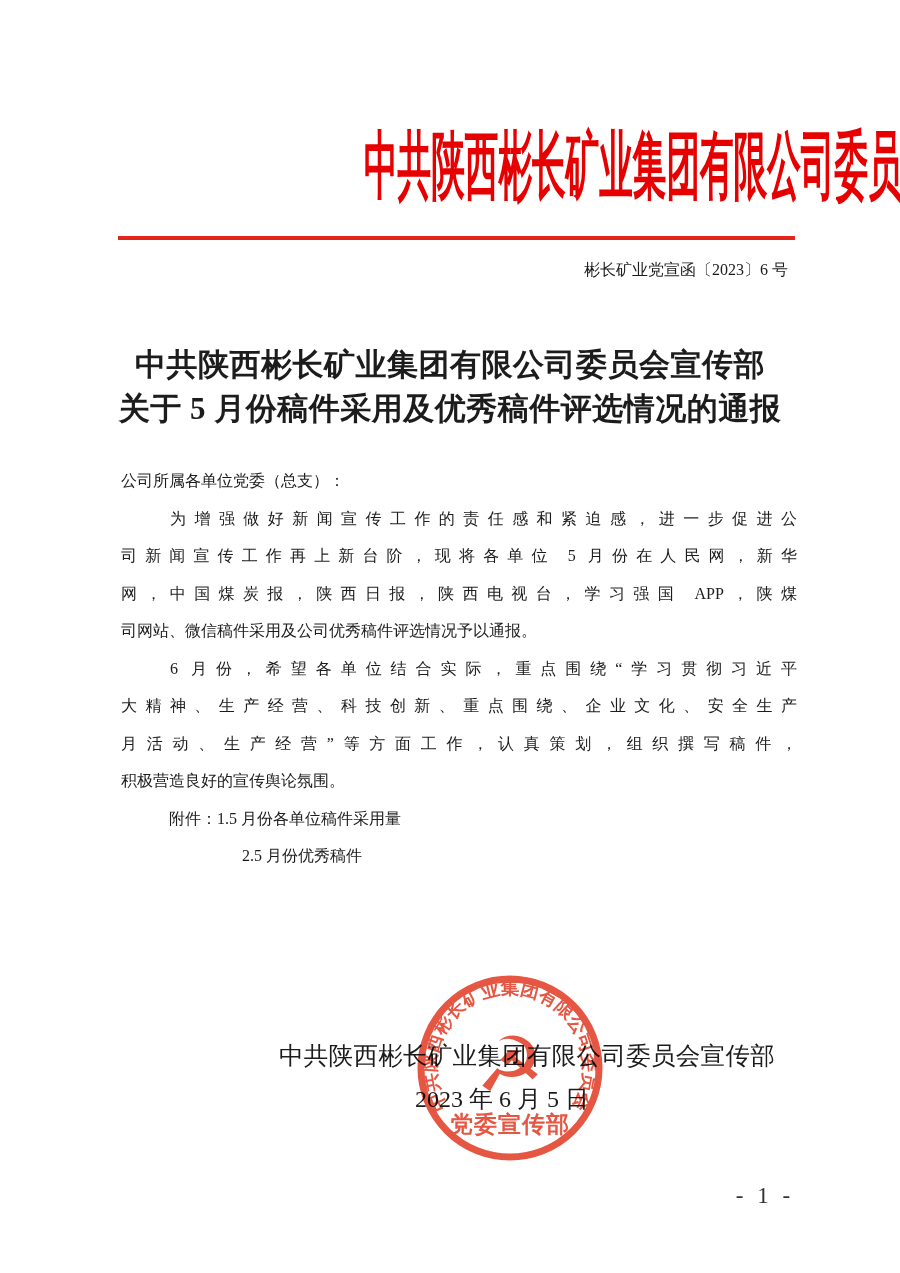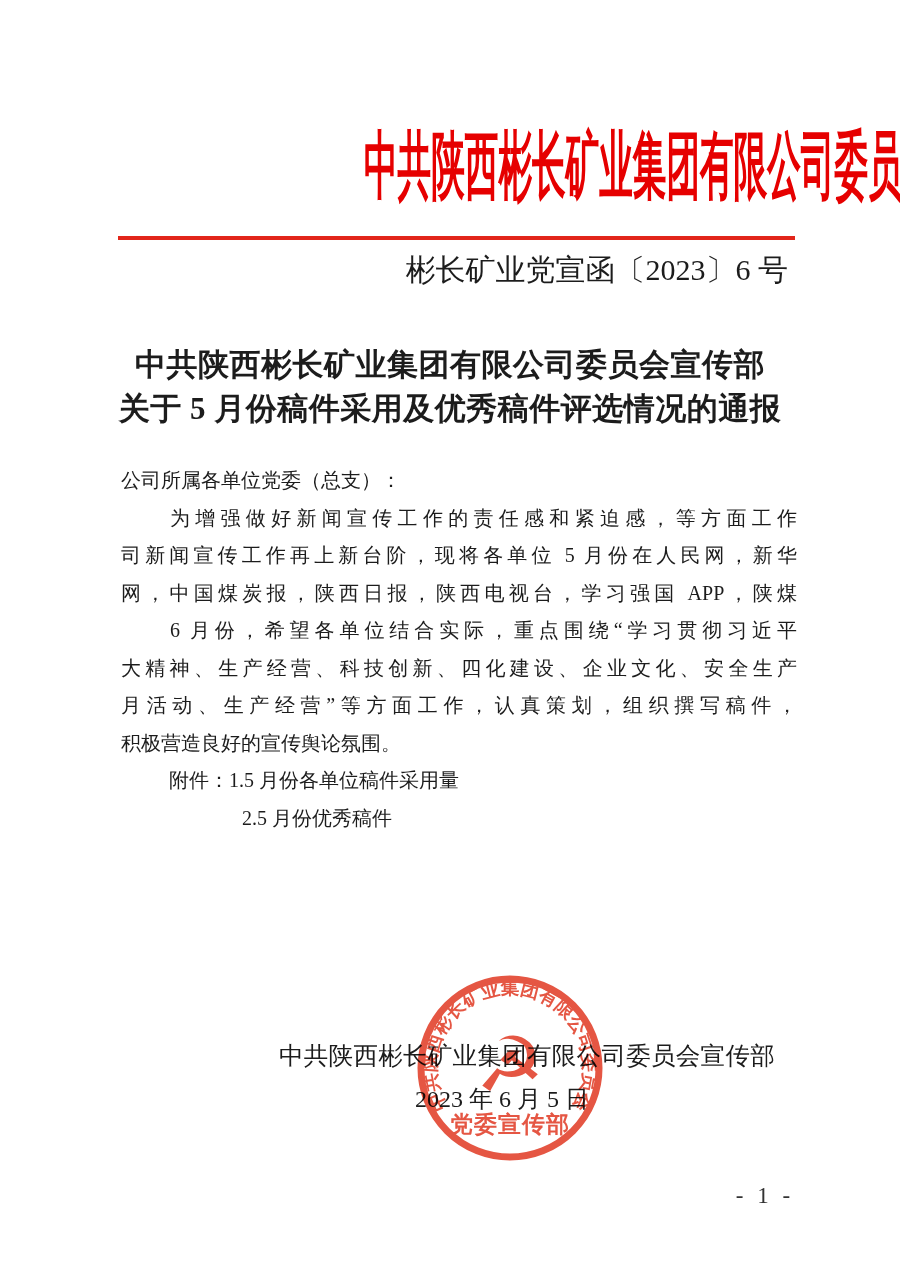--- a/index.html
+++ b/index.html
@@ -17,30 +17,30 @@
   }
   
   .header-wrap{position:absolute;top:127px;left:0;width:100%;text-align:center;}
   .header-scale{
     display:inline-block;font-size:70px;font-weight:700;line-height:1.05;
     color:var(--header-red);white-space:nowrap;
     transform:scale(0.48,1.06);transform-origin:center top;
   }
   .red-rule{position:absolute;top:236px;left:118px;width:677px;height:4px;background:var(--rule-red);}
   .doc-number{
-    position:absolute;top:256px;right:112px;font-size:30px;line-height:28px;
+    position:absolute;top:256px;right:112px;font-size:16px;line-height:28px;
     white-space:nowrap;color:var(--text);
   }
   .doc-title{
     position:absolute;top:343px;left:112px;width:676px;text-align:center;
     font-size:31px;font-weight:700;line-height:44px;letter-spacing:0.5px;white-space:nowrap;
   }
   .body-block{
     position:absolute;top:462px;left:121px;width:676px;
-    font-size:20px;line-height:37.5px;
+    font-size:16px;line-height:37.5px;
   }
   .line{white-space:nowrap;}
   .line.fill{white-space:normal;text-align:justify;text-align-last:justify;}
   .line.indent{text-indent:49px;}
   .line.att1{text-indent:48px;}
   .line.att2{text-indent:121px;}
   .signature{
     position:absolute;top:1041px;left:279px;font-size:24.5px;line-height:30px;
     white-space:nowrap;letter-spacing:0.3px;
   }
@@ -69,25 +69,26 @@
 
   <div class="doc-number">彬长矿业党宣函〔2023〕6 号</div>
 
   <div class="doc-title">
     <div>中共陕西彬长矿业集团有限公司委员会宣传部</div>
     <div>关于 5 月份稿件采用及优秀稿件评选情况的通报</div>
   </div>
 
   <div class="body-block">
     <div class="line">公司所属各单位党委（总支）：</div>
-    <div class="line fill indent">为增强做好新闻宣传工作的责任感和紧迫感，等方面工作</div>
+    <div class="line fill indent">为增强做好新闻宣传工作的责任感和紧迫感，进一步促进公</div>
     <div class="line fill">司新闻宣传工作再上新台阶，现将各单位 5 月份在人民网，新华</div>
     <div class="line fill">网，中国煤炭报，陕西日报，陕西电视台，学习强国 APP，陕煤</div>
+    <div class="line">司网站、微信稿件采用及公司优秀稿件评选情况予以通报。</div>
     <div class="line fill indent">6 月份，希望各单位结合实际，重点围绕“学习贯彻习近平</div>
-    <div class="line fill">大精神、生产经营、科技创新、四化建设、企业文化、安全生产</div>
+    <div class="line fill">大精神、生产经营、科技创新、重点围绕、企业文化、安全生产</div>
     <div class="line fill">月活动、生产经营”等方面工作，认真策划，组织撰写稿件，</div>
     <div class="line">积极营造良好的宣传舆论氛围。</div>
     <div class="line att1">附件：1.5 月份各单位稿件采用量</div>
     <div class="line att2">2.5 月份优秀稿件</div>
   </div>
 
   <div class="signature">中共陕西彬长矿业集团有限公司委员会宣传部</div>
   <div class="sign-date">2023 年 6 月 5 日</div>
 
   <svg class="seal" viewBox="0 0 192 192">

